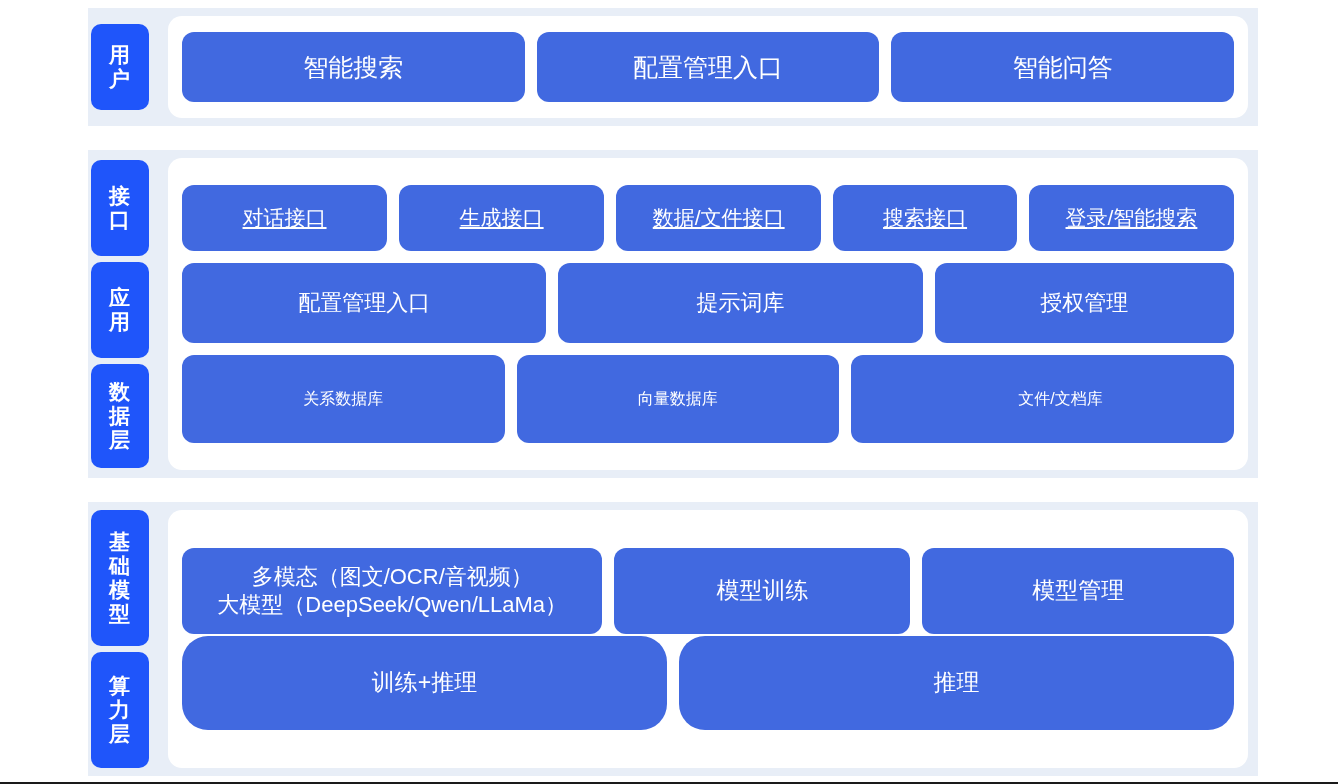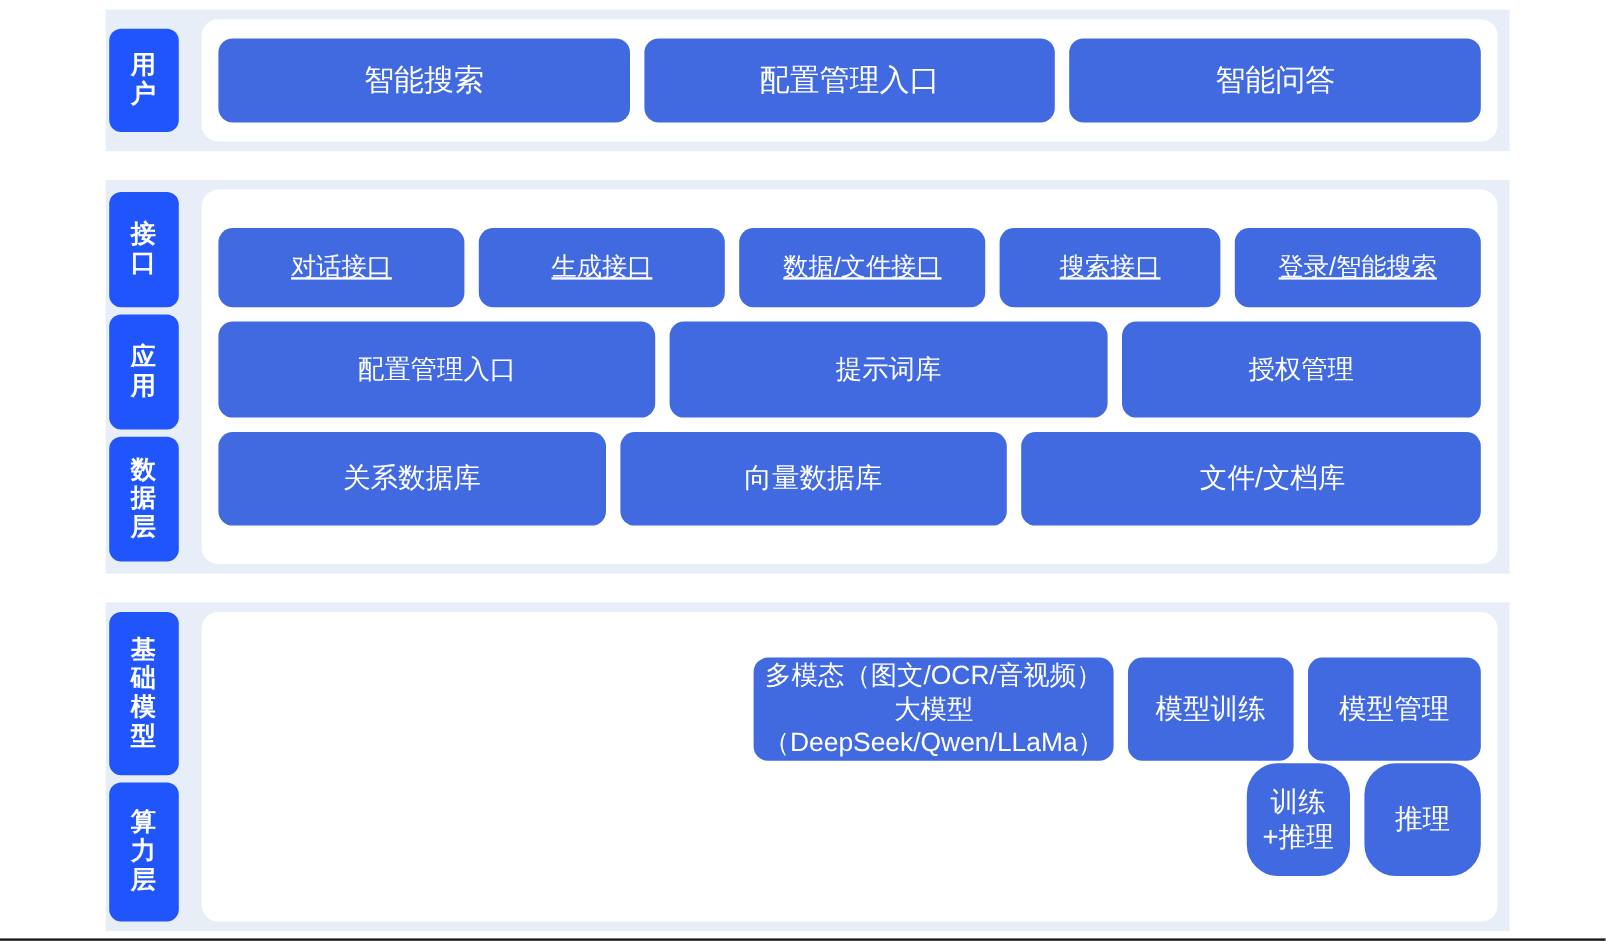--- a/index.html
+++ b/index.html
@@ -79,21 +79,21 @@
     border-radius: 14px;
     margin: 8px 10px 8px 16px;
     padding: 10px 14px;
     display: flex;
     flex-direction: column;
     justify-content: center;
     gap: 10px;
     box-sizing: border-box;
   }
   .card-middle { gap: 12px; padding: 14px; }
-  .card-infra  { gap: 2px; padding: 14px; align-items: flex-end; }
+  .card-infra  { gap: 2px; padding: 14px; }
 
   .row {
     display: flex;
     flex-direction: row;
     gap: 12px;
   }
 
   .box {
     background: #4169e0;
     border-radius: 12px;
@@ -103,21 +103,21 @@
     justify-content: center;
     text-align: center;
     box-sizing: border-box;
     padding: 6px 8px;
     line-height: 1.28;
     white-space: pre-line;
   }
   .row-user .box   { height: 70px; font-size: 25px; flex: 1 1 0; }
   .row-if .box     { height: 66px; font-size: 21px; text-decoration: underline; }
   .row-app .box    { height: 80px; font-size: 22px; }
-  .row-data .box   { height: 78px; font-size: 23px; }
+  .row-data .box   { height: 88px; font-size: 16px; }
   .row-model .box  { height: 86px; font-size: 23px; }
   .row-compute .box{ height: 94px; font-size: 23px; border-radius: 26px; }
 
   
   .row-if .box:nth-child(1) { flex: 1.06 1 0; }
   .row-if .box:nth-child(2) { flex: 1.06 1 0; }
   .row-if .box:nth-child(3) { flex: 1.06 1 0; }
   .row-if .box:nth-child(4) { flex: 0.94 1 0; }
   .row-if .box:nth-child(5) { flex: 1.06 1 0; }
 

